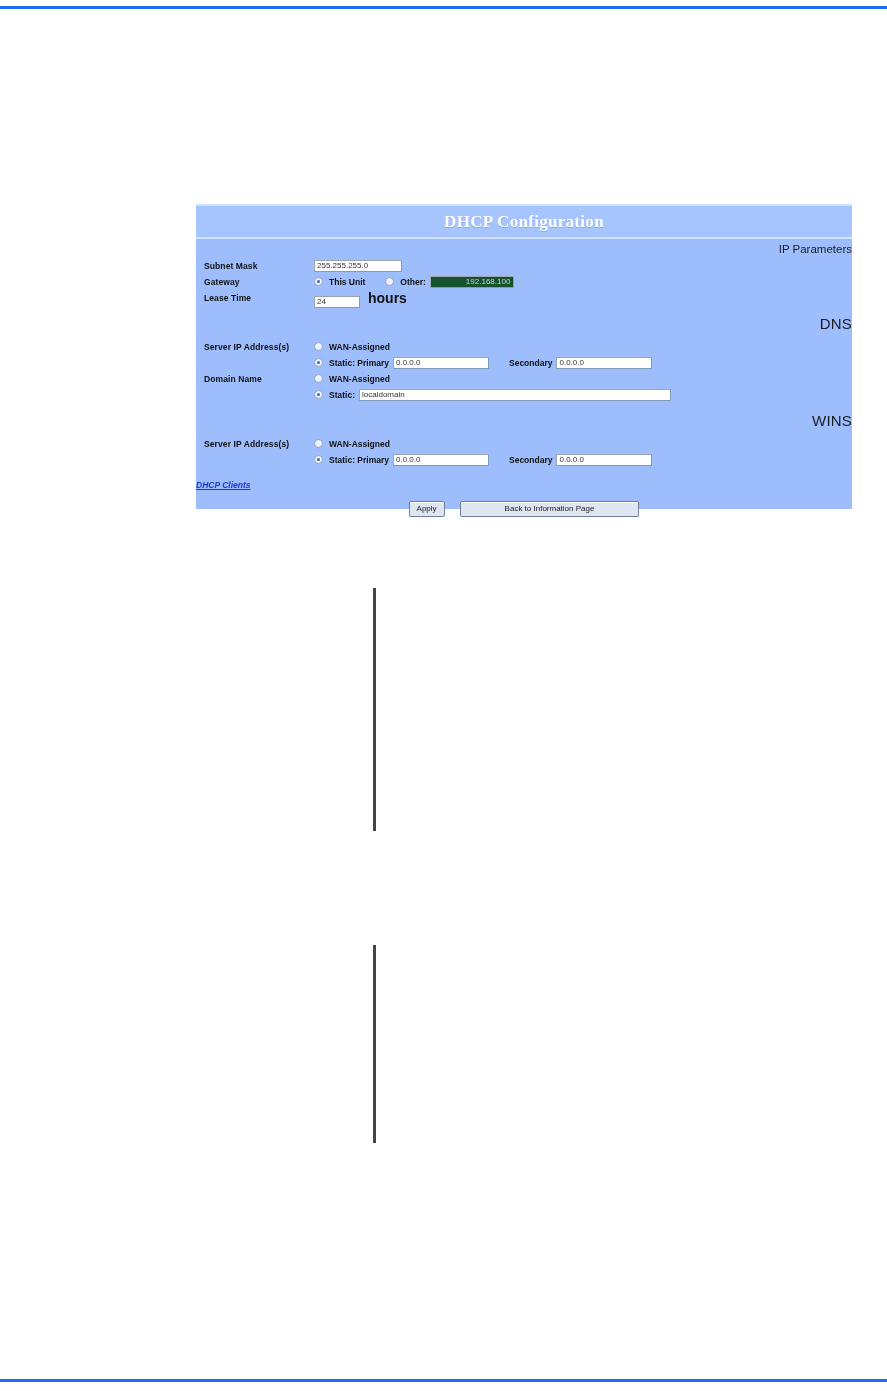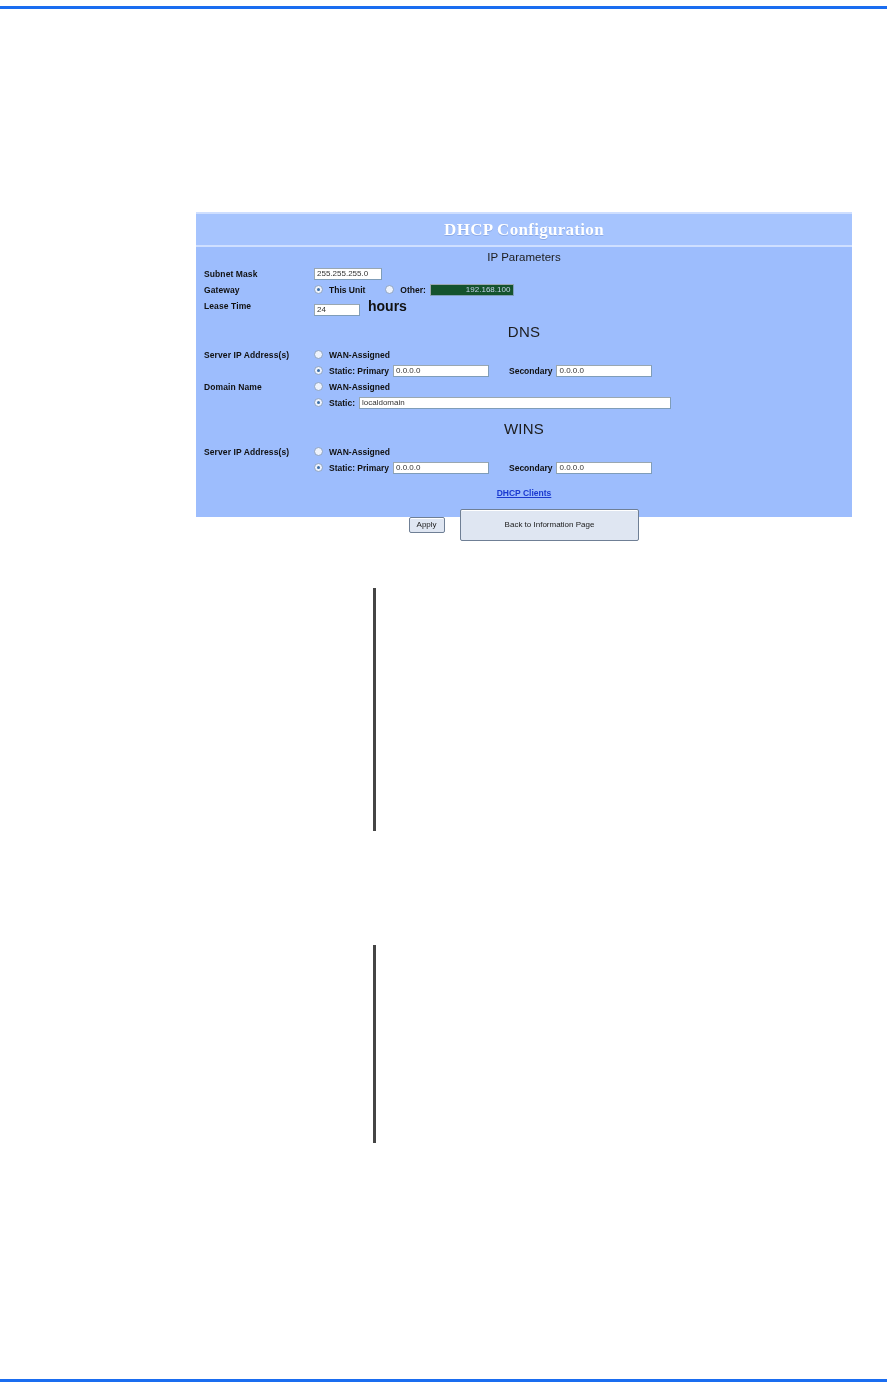--- a/index.html
+++ b/index.html
@@ -33,21 +33,21 @@
     width: 3px;
     background: #454545;
   }
   .body-divider.first  { top: 588px;  height: 243px; }
   .body-divider.second { top: 945px;  height: 198px; }
 
   
   .panel {
     position: absolute;
     left: 196px;
-    top: 212px;
+    top: 204px;
     width: 656px;
     height: 305px;
     background: #9dbdfd;
     box-sizing: border-box;
   }
   .panel-titlebar {
     height: 31px;
     background: #a6c4fe;
     border-top: 2px solid #cfdfff;
     border-bottom: 2px solid #cfdfff;
@@ -58,21 +58,21 @@
   .panel-title {
     font-family: "Liberation Serif", serif;
     font-weight: bold;
     font-size: 17px;
     color: #ffffff;
     letter-spacing: 0.3px;
     text-shadow: 0 1px 0 rgba(120,150,210,0.6);
   }
 
   .section-head {
-    text-align: center;
+    text-align: right;
     font-size: 11.5px;
     color: #1c1c1c;
     padding: 4px 0 3px 0;
     font-family: "Liberation Sans", sans-serif;
   }
   .section-head.big {
     font-size: 15px;
     padding: 9px 0 7px 0;
     letter-spacing: 0.2px;
   }
@@ -123,21 +123,21 @@
     line-height: 12px;
     padding: 0 2px;
     box-sizing: border-box;
     outline: none;
   }
   input.txt.disabled {
     color: #c4d2ea;
     background: #14532d;
     padding-left: 35px;
   }
-  .w-subnet   { width: 68px; }
+  .w-subnet   { width: 88px; }
   .w-start    { width: 86px; }
   .w-count    { width: 48px; }
   .w-other    { width: 84px; }
   .w-lease    { width: 46px; margin-top: 8px; }
   .w-dns      { width: 96px; }
   .w-domain   { width: 312px; }
 
   
   .radio {
     width: 9px;
@@ -158,22 +158,22 @@
     top: 2px;
     width: 3px;
     height: 3px;
     border-radius: 50%;
     background: #3a6ea8;
   }
 
   .indent-radio { margin-left: 110px; }
 
   .link-row {
-    text-align: center;
     padding: 6px 0 2px 0;
+    font-style: italic;
   }
   .link {
     font-size: 8.5px;
     font-weight: bold;
     color: #1b3ad0;
     text-decoration: underline;
     cursor: pointer;
   }
 
   .button-row {
@@ -189,21 +189,21 @@
     color: #1a1a1a;
     background: #dfe6f2;
     border: 1px solid #6f7f95;
     border-radius: 2px;
     padding: 2px 7px;
     line-height: 10px;
     box-shadow: inset 0 1px 0 #ffffff;
     cursor: pointer;
     white-space: nowrap;
   }
-  .btn.wide { padding: 10px 44px; }
+  .btn.wide { padding: 2px 44px; }
 </style>
 </head>
 <body>
 
 <div class="page-rule top"></div>
 <div class="page-rule bottom"></div>
 
 <div class="body-divider first"></div>
 <div class="body-divider second"></div>
 

